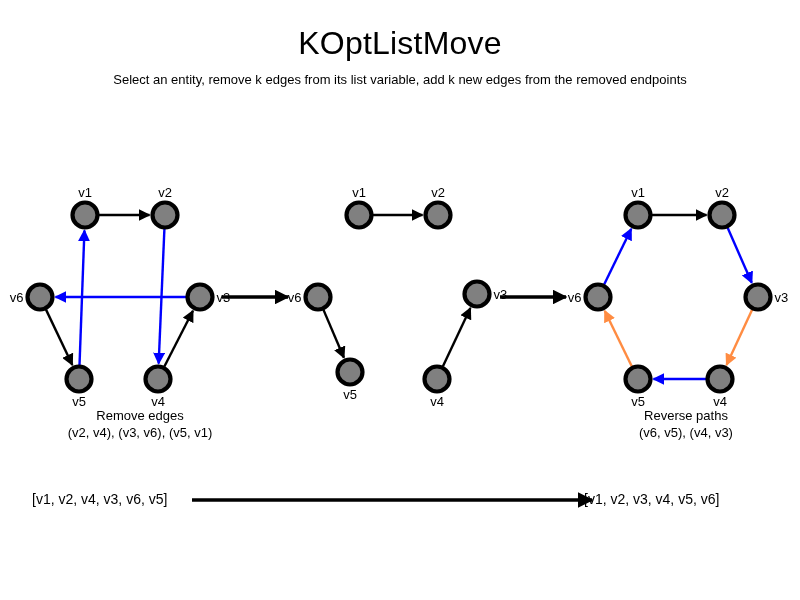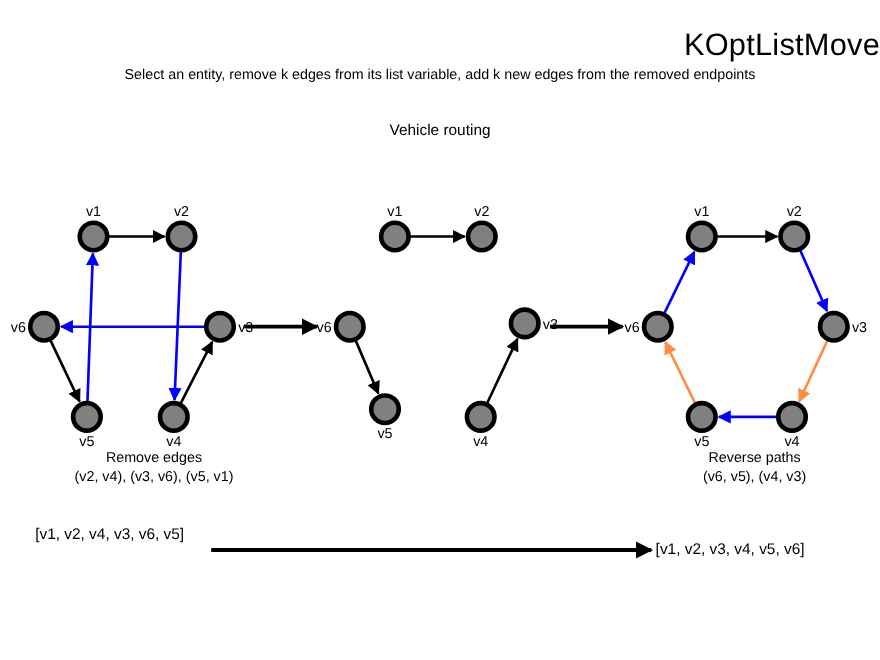--- a/index.html
+++ b/index.html
@@ -21,30 +21,30 @@
     left: 0;
     top: 0;
     width: 800px;
     height: 600px;
   }
   .title {
     position: absolute;
     left: 0;
     top: 26px;
     width: 800px;
-    text-align: right;
-    font-size: 28px;
+    text-align: center;
+    font-size: 32px;
     font-weight: 400;
     letter-spacing: 0.2px;
     line-height: 1.1;
   }
   .subtitle {
     position: absolute;
     left: 0;
-    top: 60px;
+    top: 72px;
     width: 800px;
     text-align: center;
     font-size: 13px;
     font-weight: 400;
   }
   .section-label {
     position: absolute;
     left: 0;
     top: 110px;
     width: 800px;
@@ -111,21 +111,20 @@
     white-space: nowrap;
   }
 </style>
 </head>
 <body>
 
 <div id="root">
 
   <div class="title">KOptListMove</div>
   <div class="subtitle">Select an entity, remove k edges from its list variable, add k new edges from the removed endpoints</div>
-  <div class="section-label">Vehicle routing</div>
 
   <svg class="canvas" viewBox="0 0 800 600">
     <defs>
       <marker id="ah-black" viewBox="0 0 10 10" refX="9" refY="5" markerWidth="5" markerHeight="5" orient="auto-start-reverse">
         <path d="M 0 0 L 10 5 L 0 10 z" fill="#000000"></path>
       </marker>
       <marker id="ah-blue" viewBox="0 0 10 10" refX="9" refY="5" markerWidth="5" markerHeight="5" orient="auto-start-reverse">
         <path d="M 0 0 L 10 5 L 0 10 z" fill="#0000ff"></path>
       </marker>
       <marker id="ah-orange" viewBox="0 0 10 10" refX="9" refY="5" markerWidth="5" markerHeight="5" orient="auto-start-reverse">
@@ -242,17 +241,17 @@
         <span class="cap-detail">(v2, v4), (v3, v6), (v5, v1)</span>
       </div>
       <div class="caption" style="left: 224px; top: 407px; width: 340px;">
       </div>
       <div class="caption" style="left: 516px; top: 407px; width: 340px;">
         <span class="cap-title">Reverse paths</span>
         <span class="cap-detail">(v6, v5), (v4, v3)</span>
       </div>
     </div>
   <div id="list-layer">
-      <div class="list-text" style="left: 32px; top: 477px;">[v1, v2, v4, v3, v6, v5]</div>
-      <div class="list-text" style="left: 596px; top: 491px;">[v1, v2, v3, v4, v5, v6]</div>
+      <div class="list-text" style="left: 32px; top: 491px;">[v1, v2, v4, v3, v6, v5]</div>
+      <div class="list-text" style="left: 584px; top: 491px;">[v1, v2, v3, v4, v5, v6]</div>
     </div>
 
 </div>
 
 </body></html>

